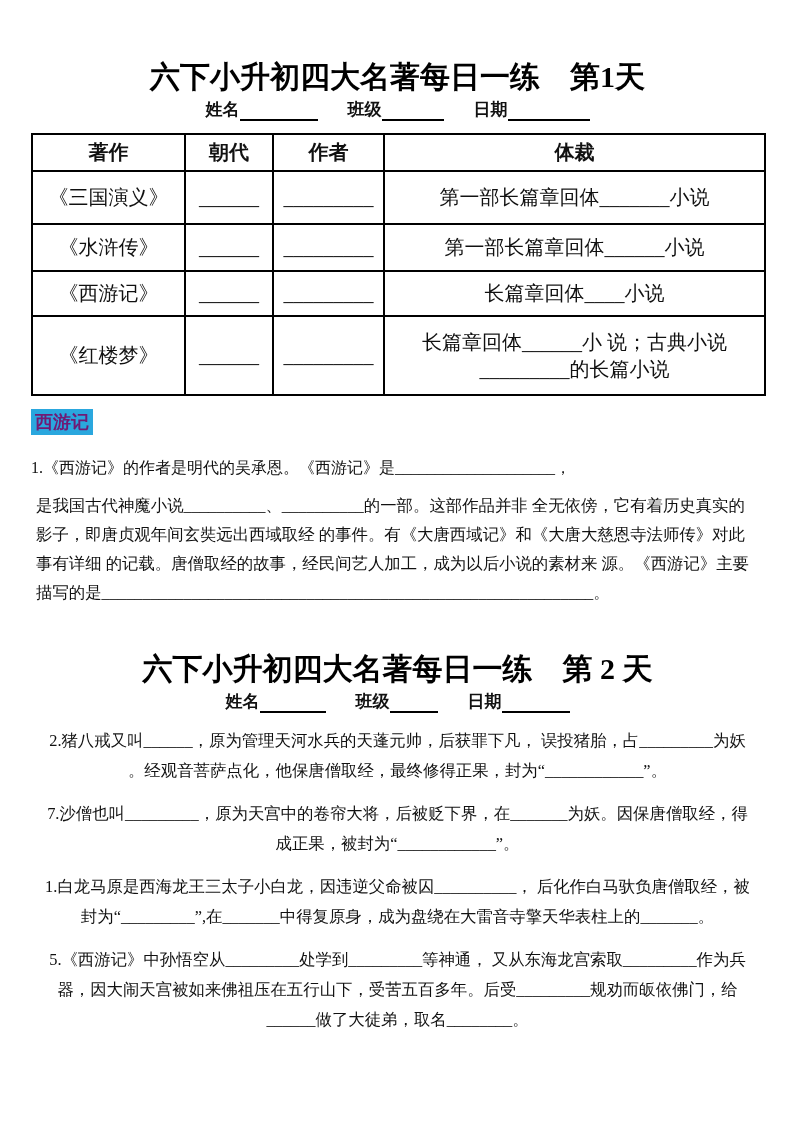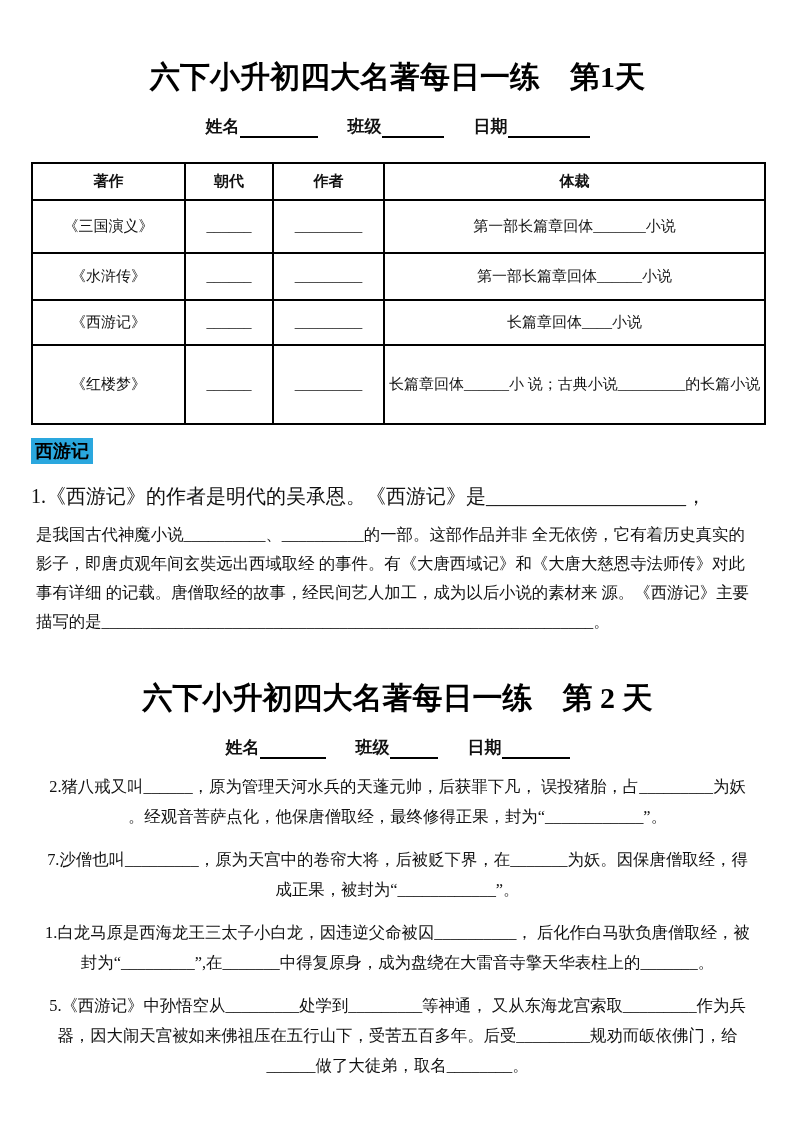--- a/index.html
+++ b/index.html
@@ -21,40 +21,39 @@
     text-align:center;
     line-height:40px;
     color:#000000;
     white-space:pre;
   }
   .info-line {
     display:flex;
     justify-content:center;
     align-items:flex-end;
     gap:30px;
-    margin-top:17px;
     font-size:17px;
     font-weight:bold;
     height:24px;
   }
   .info-item { display:flex; align-items:flex-end; }
   .blank {
     display:inline-block;
     border-bottom:2px solid #000;
     height:18px;
   }
   .b78{width:78px;} .b62{width:62px;} .b82{width:82px;}
   .b66{width:66px;} .b48{width:48px;} .b68{width:68px;}
 
   table.classics {
-    margin-top:24px;
+    margin-top:12px;
     width:733px;
     border-collapse:collapse;
     table-layout:fixed;
-    font-size:15px;
+    font-size:20px;
   }
   table.classics th, table.classics td {
     border:2px solid #000;
     text-align:center;
     padding:0 2px;
     font-weight:normal;
   }
   table.classics th { font-weight:bold; height:35px; }
   th.genre-head { text-align:center; padding-left:185px; }
   tr.r1 td { height:51px; }
@@ -64,30 +63,30 @@
   td.genre-wrap {
     text-align:left;
     padding:4px 6px;
     line-height:27px;
   }
 
   .hl-label {
     display:inline-block;
     margin-top:13px;
     background:#2AA7DE;
-    color:#000000;
+    color:#701a75;
     font-weight:bold;
     font-size:18px;
     line-height:24px;
     padding:1px 4px;
   }
 
   .q-first {
     margin:18px 0 0;
-    font-size:20px;
+    font-size:16px;
     line-height:29px;
     white-space:pre-line;
   }
   .q-body {
     margin:9px 5px 0;
     font-size:16.4px;
     line-height:29px;
     white-space:pre-line;
     text-align:left;
   }

